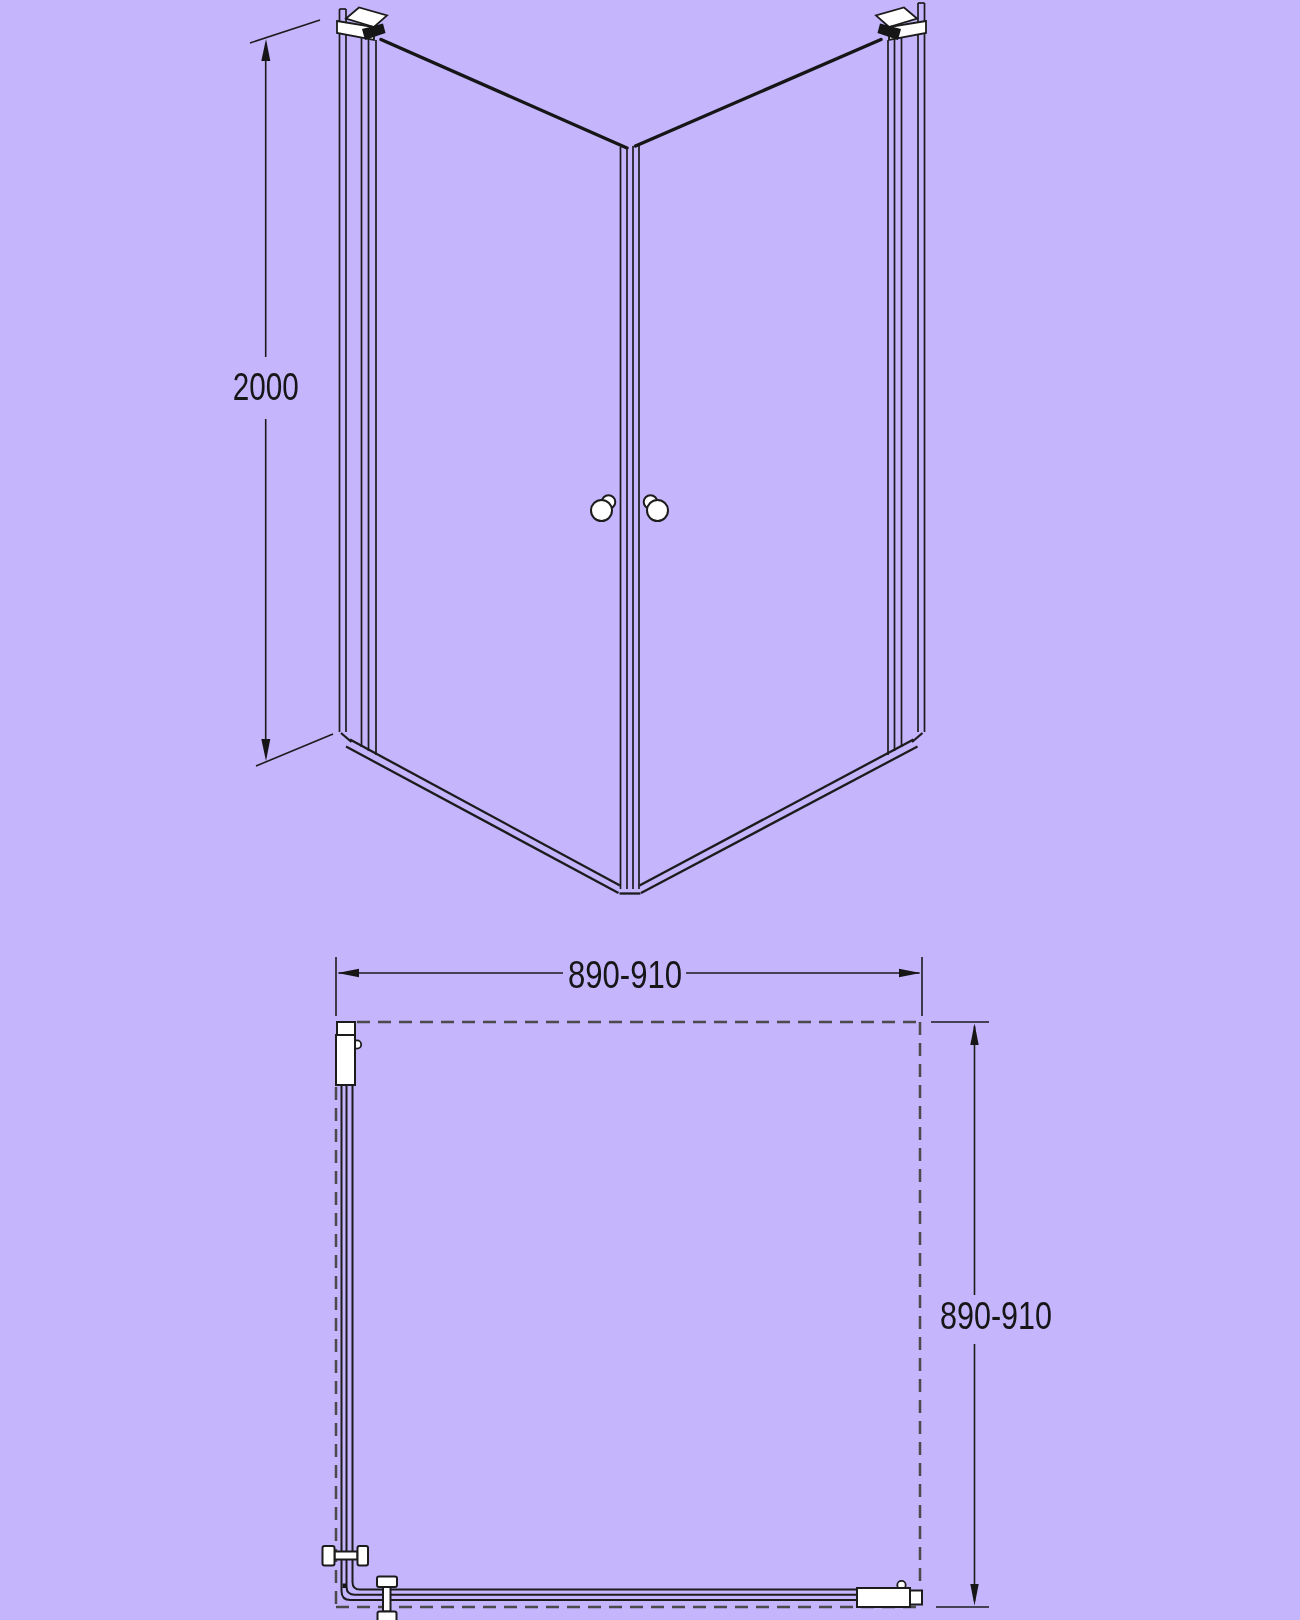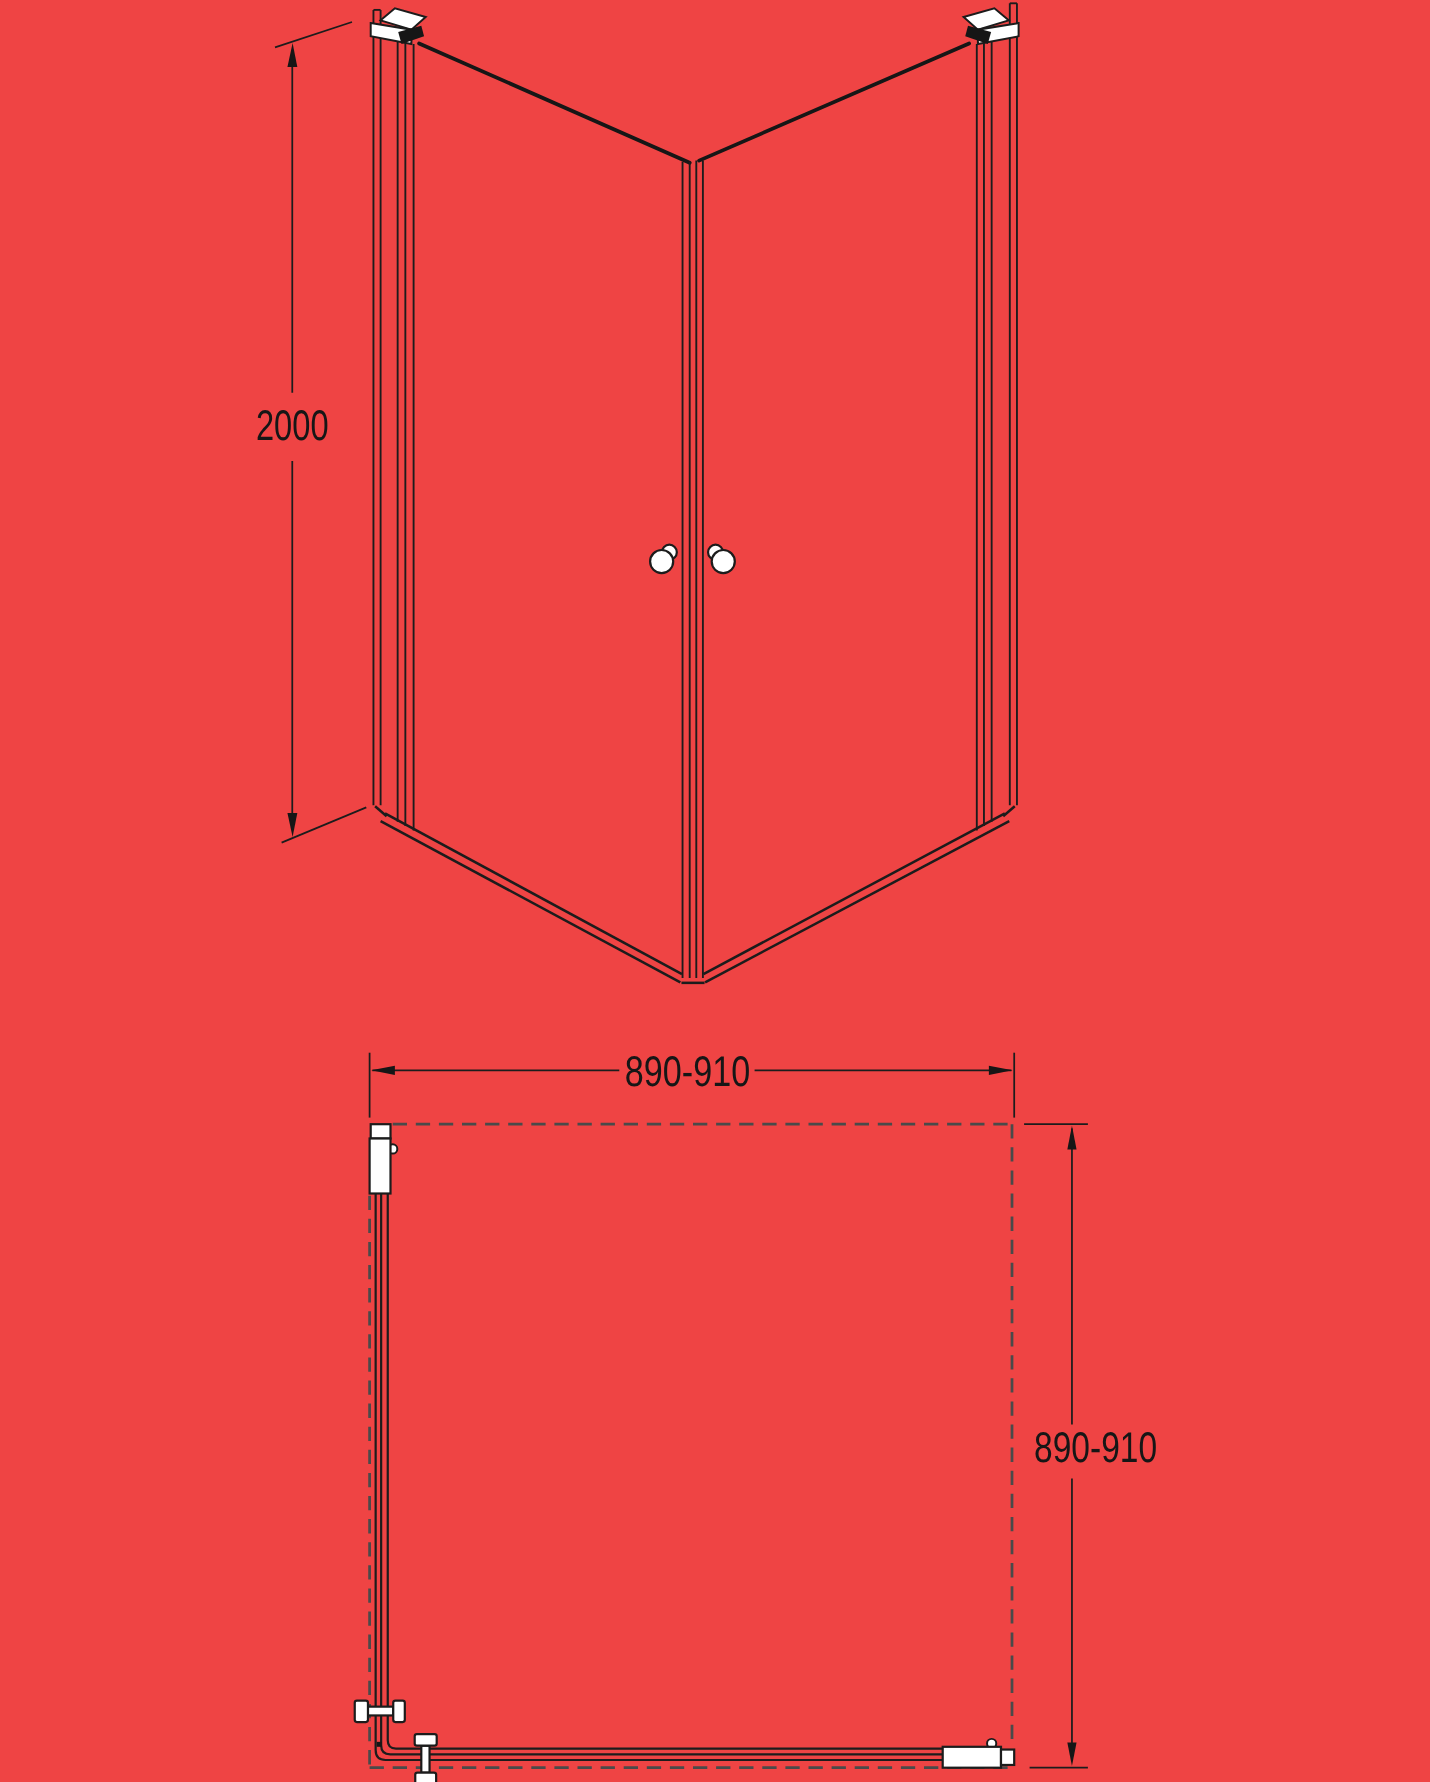--- a/index.html
+++ b/index.html
@@ -1,16 +1,16 @@
 <!DOCTYPE html>
 <html><head>
 <meta charset="utf-8">
 <style>
   html,body{margin:0;padding:0;background:#ffffff;}
-  .canvas{position:relative;width:1300px;height:1620px;background:#ef4444;overflow:hidden;}
+  .canvas{position:relative;width:1300px;height:1620px;background:#c4b5fd;overflow:hidden;}
   svg{display:block;}
   svg text{
     font-family:"Liberation Sans", sans-serif;
     font-size:39px;
     fill:#161616;
   }
   .ln{stroke:#1c1c1c;stroke-width:1.7;fill:none;}
   .thick{stroke:#161616;stroke-width:3.4;fill:none;stroke-linecap:round;}
   .rail{stroke:#1c1c1c;stroke-width:2.3;fill:none;}
   .dim{stroke:#1c1c1c;stroke-width:1.6;fill:none;}

